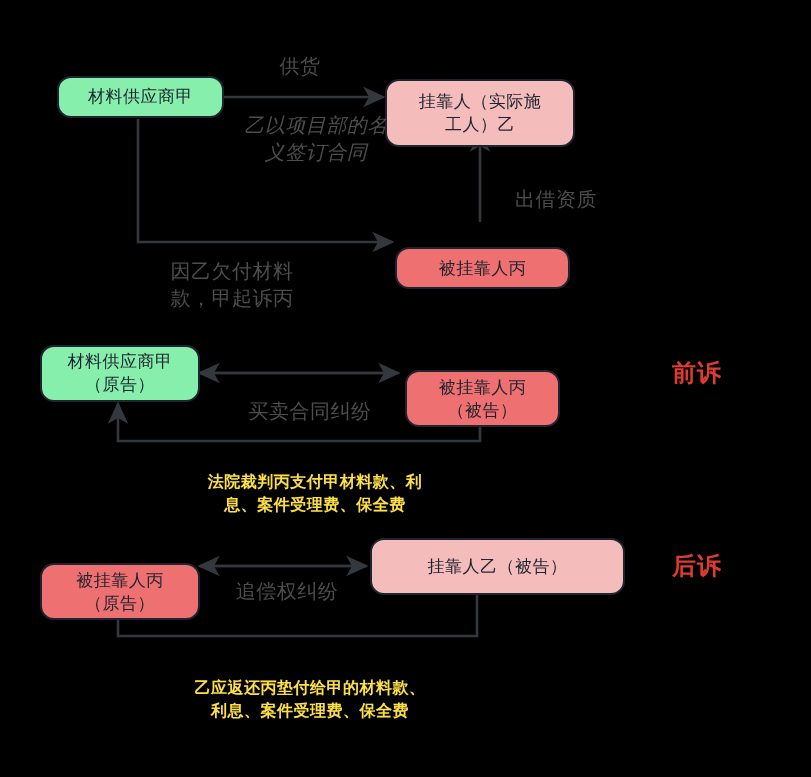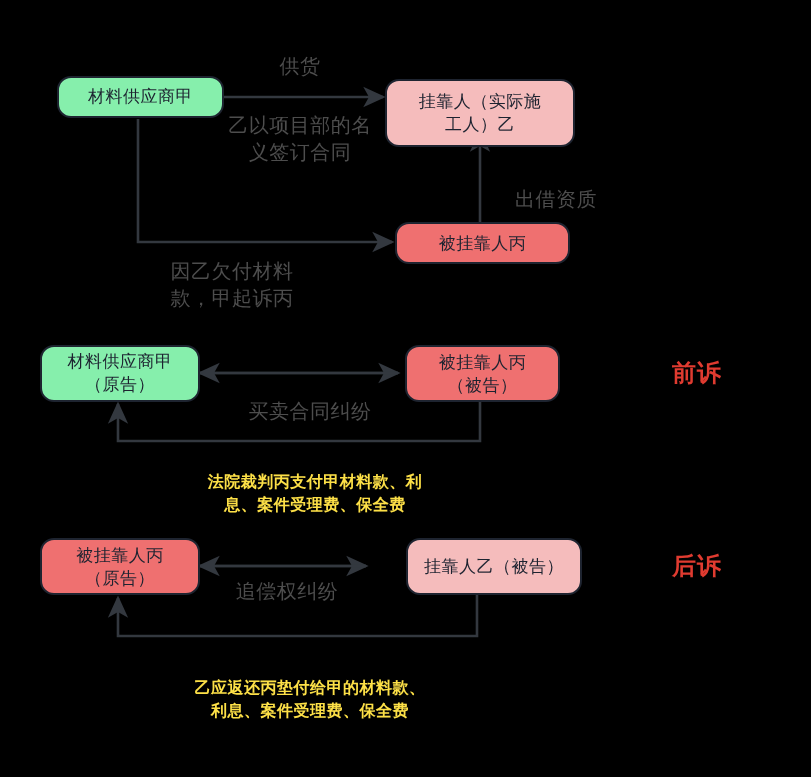--- a/index.html
+++ b/index.html
@@ -24,21 +24,21 @@
     justify-content:center;
     text-align:center;
     color:#1d2330;
     font-size:17px;
     line-height:1.35;
     letter-spacing:0.5px;
     white-space:pre-line;
     padding:2px 6px;
   }
   .n-gold{background:#86efac;font-family:Liberation Serif, serif;}
-  .n-salmon{background:#ef7070;}
+  .n-salmon{background:#ef7070;margin-top:25px;}
   .n-pink{background:#f5bcbc;}
 
   .edge-label{
     position:absolute;
     color:#4d4d4d;
     font-size:20px;
     line-height:1.35;
     text-align:center;
     white-space:pre-line;
     letter-spacing:0.5px;
@@ -94,21 +94,21 @@
 
   <div class="node n-gold" style="left:57px;top:76px;width:167px;height:42px;">材料供应商甲</div>
 
   <div class="node n-pink" style="left:385px;top:79px;width:190px;height:68px;">挂靠人（实际施
 工人）乙</div>
 
   <div class="node n-salmon" style="left:395px;top:222px;width:175px;height:42px;">被挂靠人丙</div>
 
   <div class="edge-label" style="left:250px;top:53px;width:100px;">供货</div>
 
-  <div class="edge-label" style="left:220px;top:112px;width:160px;">乙以项目部的名
+  <div class="edge-label" style="left:236px;top:112px;width:160px;font-style:italic;">乙以项目部的名
 义签订合同</div>
 
   <div class="edge-label" style="left:487px;top:186px;width:110px;text-align:right;">出借资质</div>
 
   <div class="edge-label" style="left:152px;top:258px;width:160px;">因乙欠付材料
 款，甲起诉丙</div>
 
   <div class="node n-gold" style="left:40px;top:345px;width:160px;height:57px;">材料供应商甲
 （原告）</div>
 
@@ -118,21 +118,21 @@
   <div class="edge-label" style="left:230px;top:398px;width:160px;">买卖合同纠纷</div>
 
   <div class="phase" style="left:672px;top:357px;">前诉</div>
 
   <div class="note" style="left:155px;top:470px;width:320px;">法院裁判丙支付甲材料款、利
 息、案件受理费、保全费</div>
 
   <div class="node n-salmon" style="left:40px;top:538px;width:160px;height:57px;">被挂靠人丙
 （原告）</div>
 
-  <div class="node n-pink" style="left:370px;top:538px;width:176px;height:57px;margin-left:36px;">挂靠人乙（被告）</div>
+  <div class="node n-pink" style="left:370px;top:538px;width:255px;height:57px;">挂靠人乙（被告）</div>
 
   <div class="edge-label" style="left:222px;top:578px;width:130px;">追偿权纠纷</div>
 
   <div class="phase" style="left:672px;top:550px;">后诉</div>
 
   <div class="note" style="left:140px;top:676px;width:340px;">乙应返还丙垫付给甲的材料款、
 利息、案件受理费、保全费</div>
 
 </div>
 

